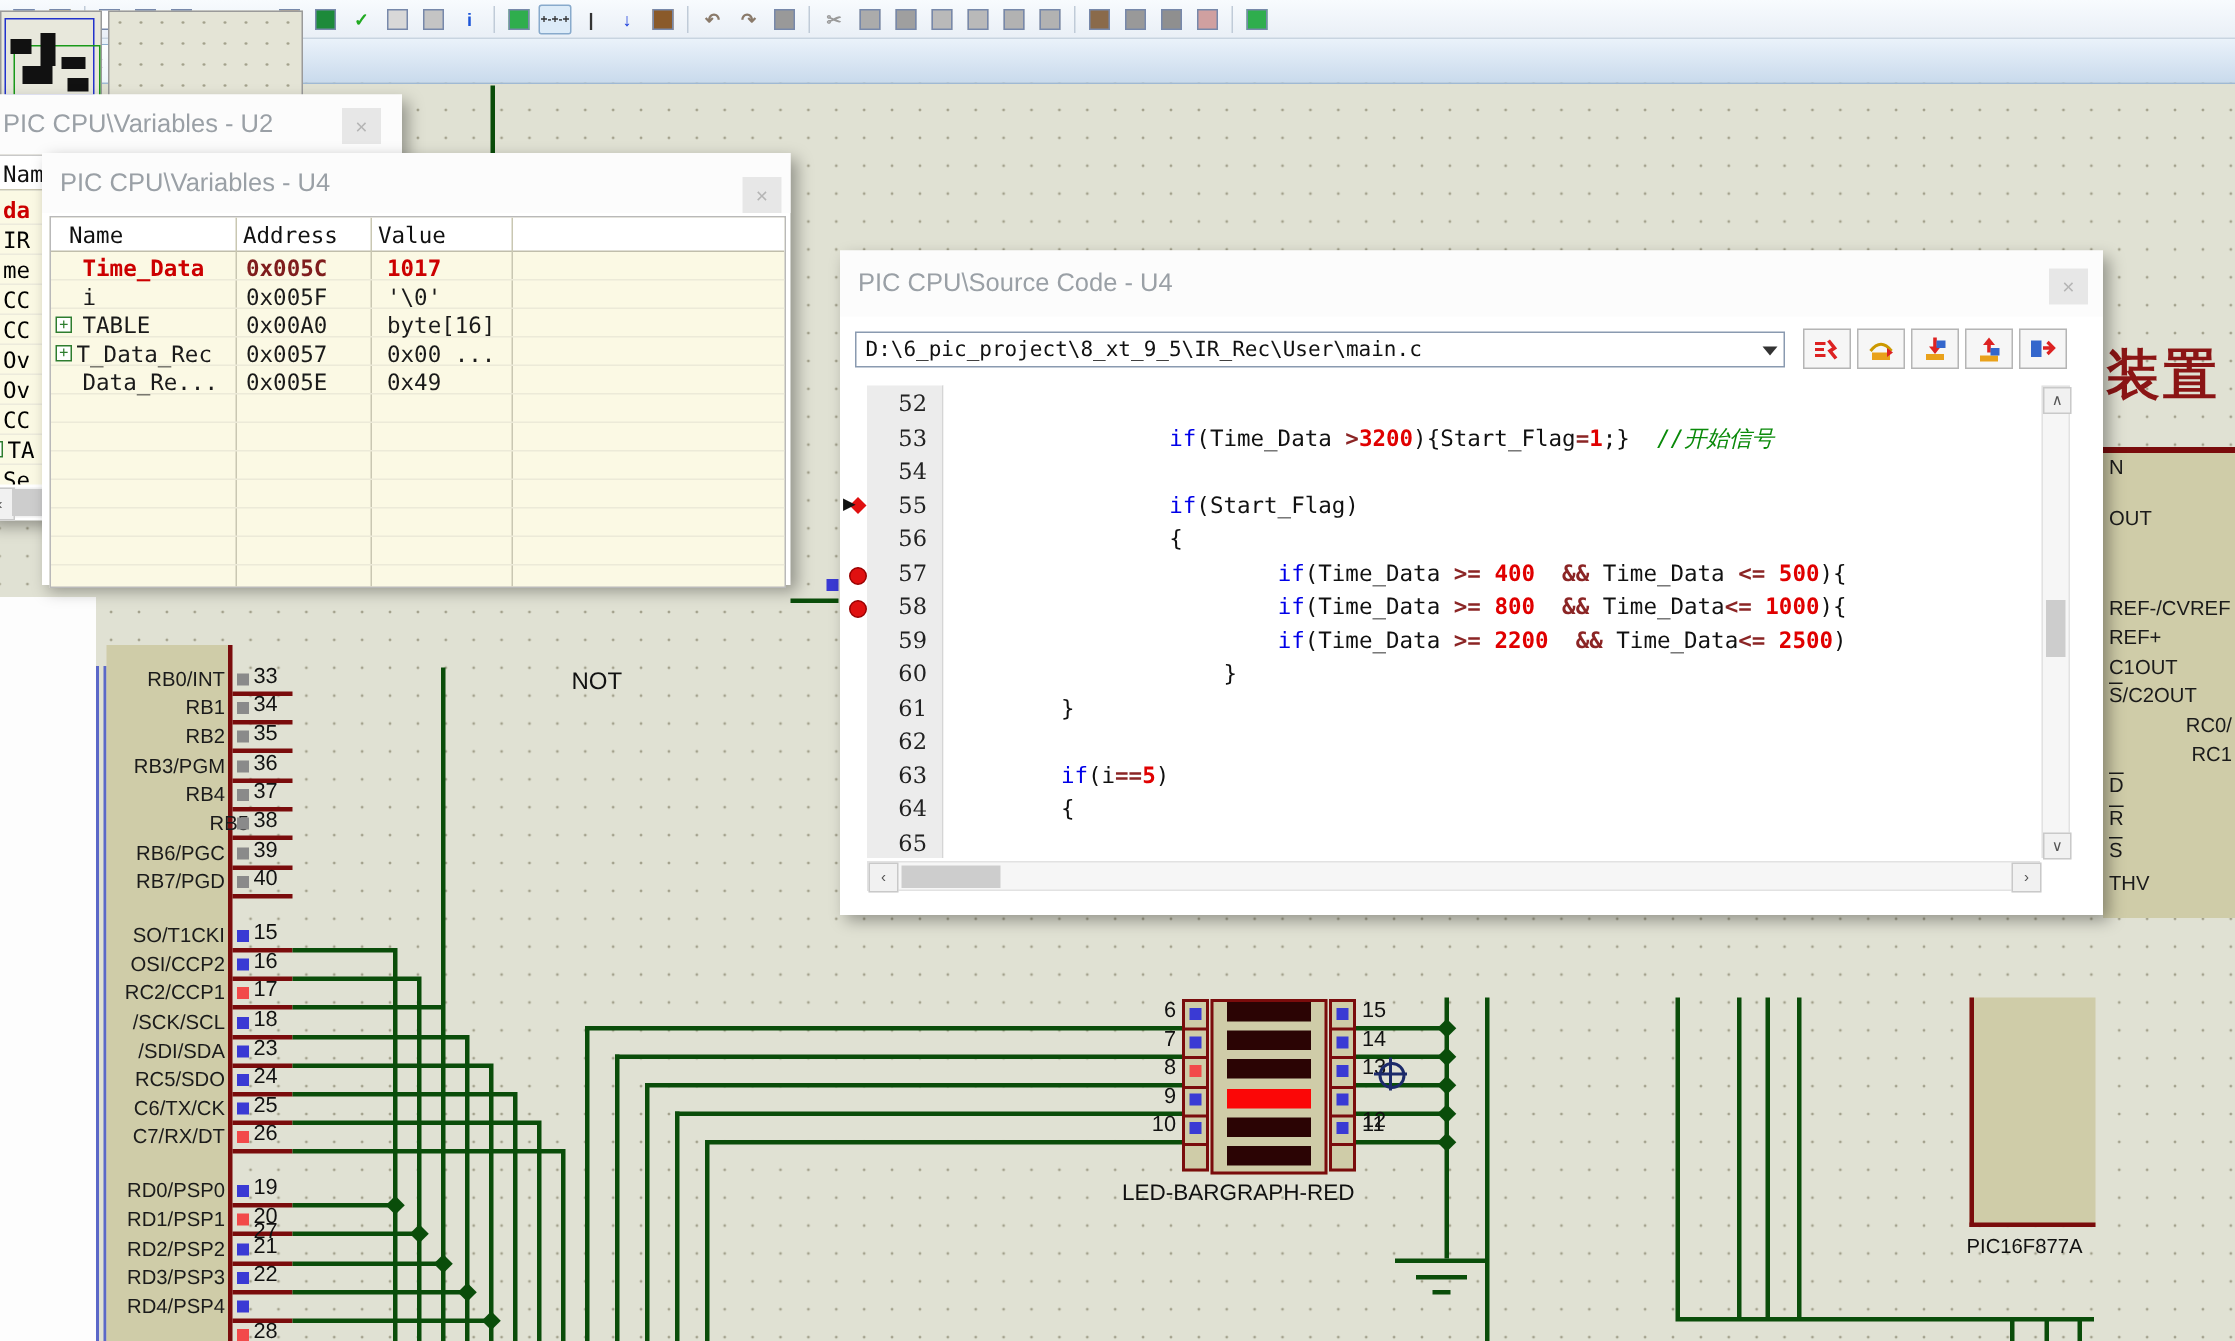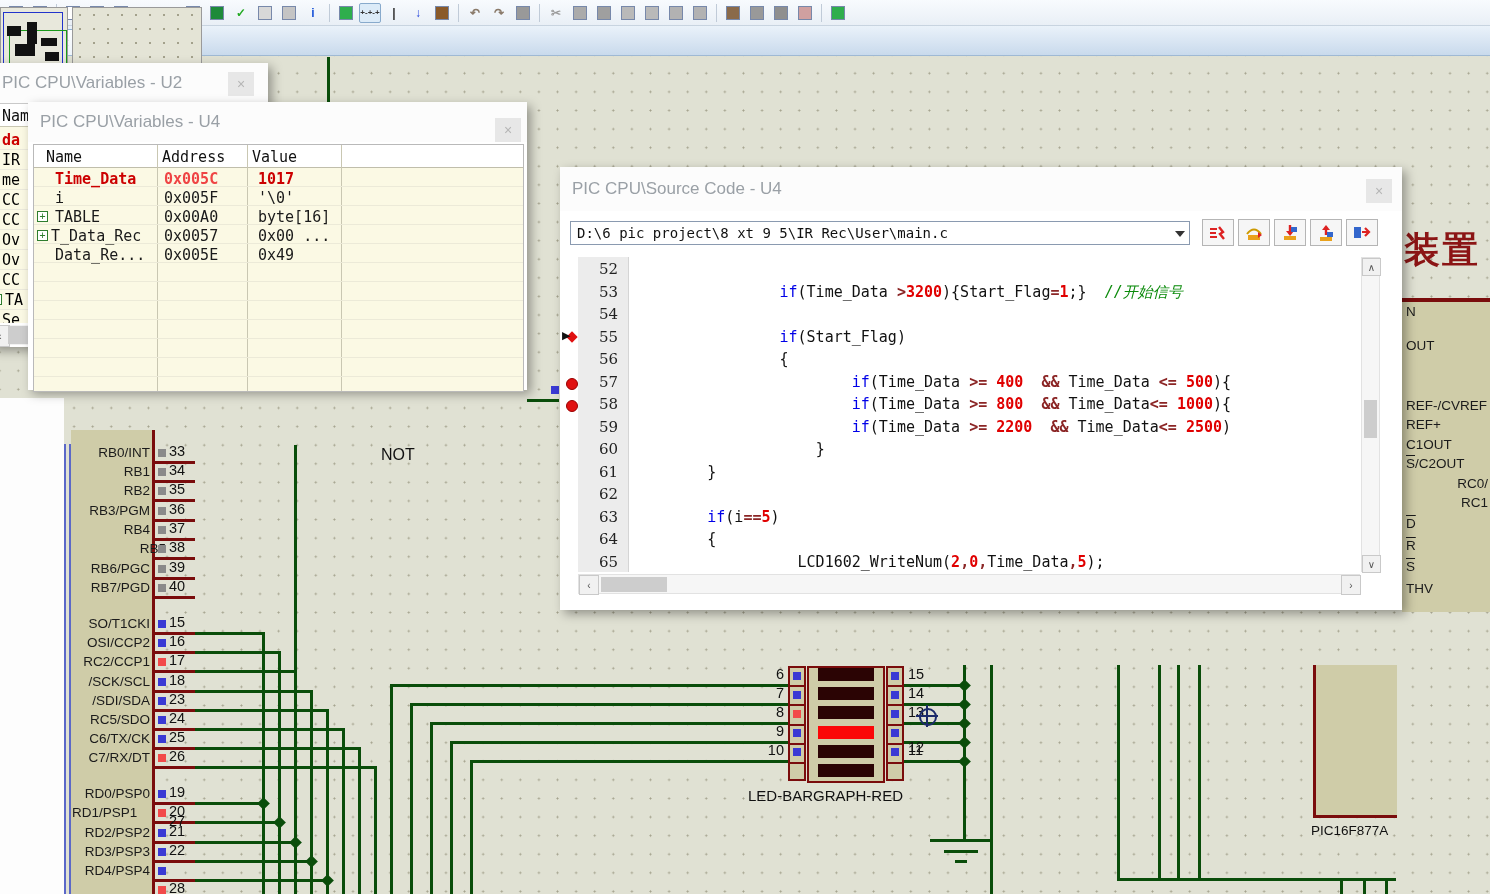--- a/index.html
+++ b/index.html
@@ -228,21 +228,21 @@
       <div class="sq blue" style="position: absolute; left: 158px; top: 735px;"></div>
       <div class="pinnum" style="position: absolute; left: 169px; top: 729px;">25</div>
       <div class="pinlbl" style="position: absolute; left: 72px; top: 750px; width: 78px; text-align: right;">C7/RX/DT</div>
       <div class="maroon" style="position: absolute; left: 155px; top: 766px; width: 40px; height: 2.5px;"></div>
       <div class="sq red" style="position: absolute; left: 158px; top: 754px;"></div>
       <div class="pinnum" style="position: absolute; left: 169px; top: 748px;">26</div>
       <div class="pinlbl" style="position: absolute; left: 72px; top: 786px; width: 78px; text-align: right;">RD0/PSP0</div>
       <div class="maroon" style="position: absolute; left: 155px; top: 802px; width: 40px; height: 2.5px;"></div>
       <div class="sq blue" style="position: absolute; left: 158px; top: 790px;"></div>
       <div class="pinnum" style="position: absolute; left: 169px; top: 784px;">19</div>
-      <div class="pinlbl" style="position: absolute; left: 72px; top: 805px; width: 78px; ">RD1/PSP1</div>
+      <div class="pinlbl" style="position: absolute; left: 72px; top: 805px; width: 78px; text-align: right;">RD1/PSP1</div>
       <div class="maroon" style="position: absolute; left: 155px; top: 821px; width: 40px; height: 2.5px;"></div>
       <div class="sq red" style="position: absolute; left: 158px; top: 809px;"></div>
       <div class="pinnum" style="position: absolute; left: 169px; top: 803px;">20</div>
       <div class="pinlbl" style="position: absolute; left: 72px; top: 825px; width: 78px; text-align: right;">RD2/PSP2</div>
       <div class="maroon" style="position: absolute; left: 155px; top: 841px; width: 40px; height: 2.5px;"></div>
       <div class="sq blue" style="position: absolute; left: 158px; top: 829px;"></div>
       <div class="pinnum" style="position: absolute; left: 169px; top: 823px;">21</div>
       <div class="pinlbl" style="position: absolute; left: 72px; top: 844px; width: 78px; text-align: right;">RD3/PSP3</div>
       <div class="maroon" style="position: absolute; left: 155px; top: 860px; width: 40px; height: 2.5px;"></div>
       <div class="sq blue" style="position: absolute; left: 158px; top: 848px;"></div>
@@ -432,21 +432,21 @@
           <div style="position: absolute; left: 0px; top: 79px; width: 489px; height: 1px; background: rgb(236, 234, 216);"></div>
           <div style="position: absolute; left: 0px; top: 98px; width: 489px; height: 1px; background: rgb(236, 234, 216);"></div>
           <div style="position: absolute; left: 0px; top: 117px; width: 489px; height: 1px; background: rgb(236, 234, 216);"></div>
           <div style="position: absolute; left: 0px; top: 136px; width: 489px; height: 1px; background: rgb(236, 234, 216);"></div>
           <div style="position: absolute; left: 0px; top: 155px; width: 489px; height: 1px; background: rgb(236, 234, 216);"></div>
           <div style="position: absolute; left: 0px; top: 174px; width: 489px; height: 1px; background: rgb(236, 234, 216);"></div>
           <div style="position: absolute; left: 0px; top: 193px; width: 489px; height: 1px; background: rgb(236, 234, 216);"></div>
           <div style="position: absolute; left: 0px; top: 212px; width: 489px; height: 1px; background: rgb(236, 234, 216);"></div>
           <div style="position: absolute; left: 0px; top: 231px; width: 489px; height: 1px; background: rgb(236, 234, 216);"></div>
           <div class="varrow mono" style="position: absolute; left: 0px; top: 24px; width: 120px; color: rgb(204, 0, 0); font-weight: bold;"><span style="margin-left: 21px;">Time_Data</span></div>
-          <div class="varrow mono" style="position: absolute; left: 130px; top: 24px; color: #ef4444; font-weight: bold;">0x005C</div>
+          <div class="varrow mono" style="position: absolute; left: 130px; top: 24px; color: #7f1d1d; font-weight: bold;">0x005C</div>
           <div class="varrow mono" style="position: absolute; left: 224px; top: 24px; color: rgb(204, 0, 0); font-weight: bold;">1017</div>
           <div class="varrow mono" style="position: absolute; left: 0px; top: 43px; width: 120px; color: rgb(26, 26, 26);"><span style="margin-left: 21px;">i</span></div>
           <div class="varrow mono" style="position: absolute; left: 130px; top: 43px; color: rgb(26, 26, 26);">0x005F</div>
           <div class="varrow mono" style="position: absolute; left: 224px; top: 43px; color: rgb(26, 26, 26);">'\0'</div>
           <div class="varrow mono" style="position: absolute; left: 0px; top: 62px; width: 120px; color: rgb(26, 26, 26);"><span class="expand" style="margin-left: 3px;">+</span><span style="margin-left: 4px;">TABLE</span></div>
           <div class="varrow mono" style="position: absolute; left: 130px; top: 62px; color: rgb(26, 26, 26);">0x00A0</div>
           <div class="varrow mono" style="position: absolute; left: 224px; top: 62px; color: rgb(26, 26, 26);">byte[16]</div>
           <div class="varrow mono" style="position: absolute; left: 0px; top: 81px; width: 120px; color: rgb(26, 26, 26);"><span class="expand" style="margin-left: 3px;">+</span><span style="margin-left: 0px;">T_Data_Rec</span></div>
           <div class="varrow mono" style="position: absolute; left: 130px; top: 81px; color: rgb(26, 26, 26);">0x0057</div>
           <div class="varrow mono" style="position: absolute; left: 224px; top: 81px; color: rgb(26, 26, 26);">0x00 ...</div>
@@ -512,21 +512,20 @@
           <div class="codeline" style="position: absolute; left: 6px; top: 70.5px;"><span>                </span><span class="kw">if</span><span class="pl">(Start_Flag)</span></div>
           <div class="codeline" style="position: absolute; left: 6px; top: 93px;"><span>                </span><span class="pl">{</span></div>
           <div class="codeline" style="position: absolute; left: 6px; top: 115.5px;"><span>                        </span><span class="kw">if</span><span class="pl">(Time_Data </span><span class="op">&gt;= </span><span class="num">400</span><span class="pl">  </span><span class="op">&amp;&amp;</span><span class="pl"> Time_Data </span><span class="op">&lt;= </span><span class="num">500</span><span class="pl">){</span></div>
           <div class="codeline" style="position: absolute; left: 6px; top: 138px;"><span>                        </span><span class="kw">if</span><span class="pl">(Time_Data </span><span class="op">&gt;= </span><span class="num">800</span><span class="pl">  </span><span class="op">&amp;&amp;</span><span class="pl"> Time_Data</span><span class="op">&lt;= </span><span class="num">1000</span><span class="pl">){</span></div>
           <div class="codeline" style="position: absolute; left: 6px; top: 160.5px;"><span>                        </span><span class="kw">if</span><span class="pl">(Time_Data </span><span class="op">&gt;= </span><span class="num">2200</span><span class="pl">  </span><span class="op">&amp;&amp;</span><span class="pl"> Time_Data</span><span class="op">&lt;= </span><span class="num">2500</span><span class="pl">)</span></div>
           <div class="codeline" style="position: absolute; left: 6px; top: 183px;"><span>                    </span><span class="pl">}</span></div>
           <div class="codeline" style="position: absolute; left: 6px; top: 205.5px;"><span>        </span><span class="pl">}</span></div>
           <div class="codeline" style="position: absolute; left: 6px; top: 228px;"><span></span></div>
           <div class="codeline" style="position: absolute; left: 6px; top: 250.5px;"><span>        </span><span class="kw">if</span><span class="pl">(i</span><span class="op">==</span><span class="num">5</span><span class="pl">)</span></div>
           <div class="codeline" style="position: absolute; left: 6px; top: 273px;"><span>        </span><span class="pl">{</span></div>
-          <div class="codeline" style="position: absolute; left: 6px; top: 295.5px;"><span>                  </span><span class="pl">LCD1602_WriteNum(</span><span class="num">2</span><span class="op">,</span><span class="num">0</span><span class="op">,</span><span class="pl">Time_Data</span><span class="op">,</span><span class="num">5</span><span class="pl">);</span></div>
         </div>
         <div class="lnum" style="position: absolute; left: 18px; top: 93px;">52</div>
         <div class="lnum" style="position: absolute; left: 18px; top: 115.5px;">53</div>
         <div class="lnum" style="position: absolute; left: 18px; top: 138px;">54</div>
         <div class="lnum" style="position: absolute; left: 18px; top: 160.5px;">55</div>
         <div style="position: absolute; left: 8px; top: 165.5px; width: 8px; height: 8px; background: rgb(224, 16, 16); transform: rotate(45deg);"></div>
         <div style="position: absolute; left: 2px; top: 161.5px; color: rgb(17, 17, 17); font-size: 11px;">▶</div>
         <div class="lnum" style="position: absolute; left: 18px; top: 183px;">56</div>
         <div class="lnum" style="position: absolute; left: 18px; top: 205.5px;">57</div>
         <div style="position: absolute; left: 6px; top: 210.5px; width: 10px; height: 10px; border-radius: 50%; background: rgb(224, 16, 16); border: 1px solid rgb(153, 0, 0);"></div>

